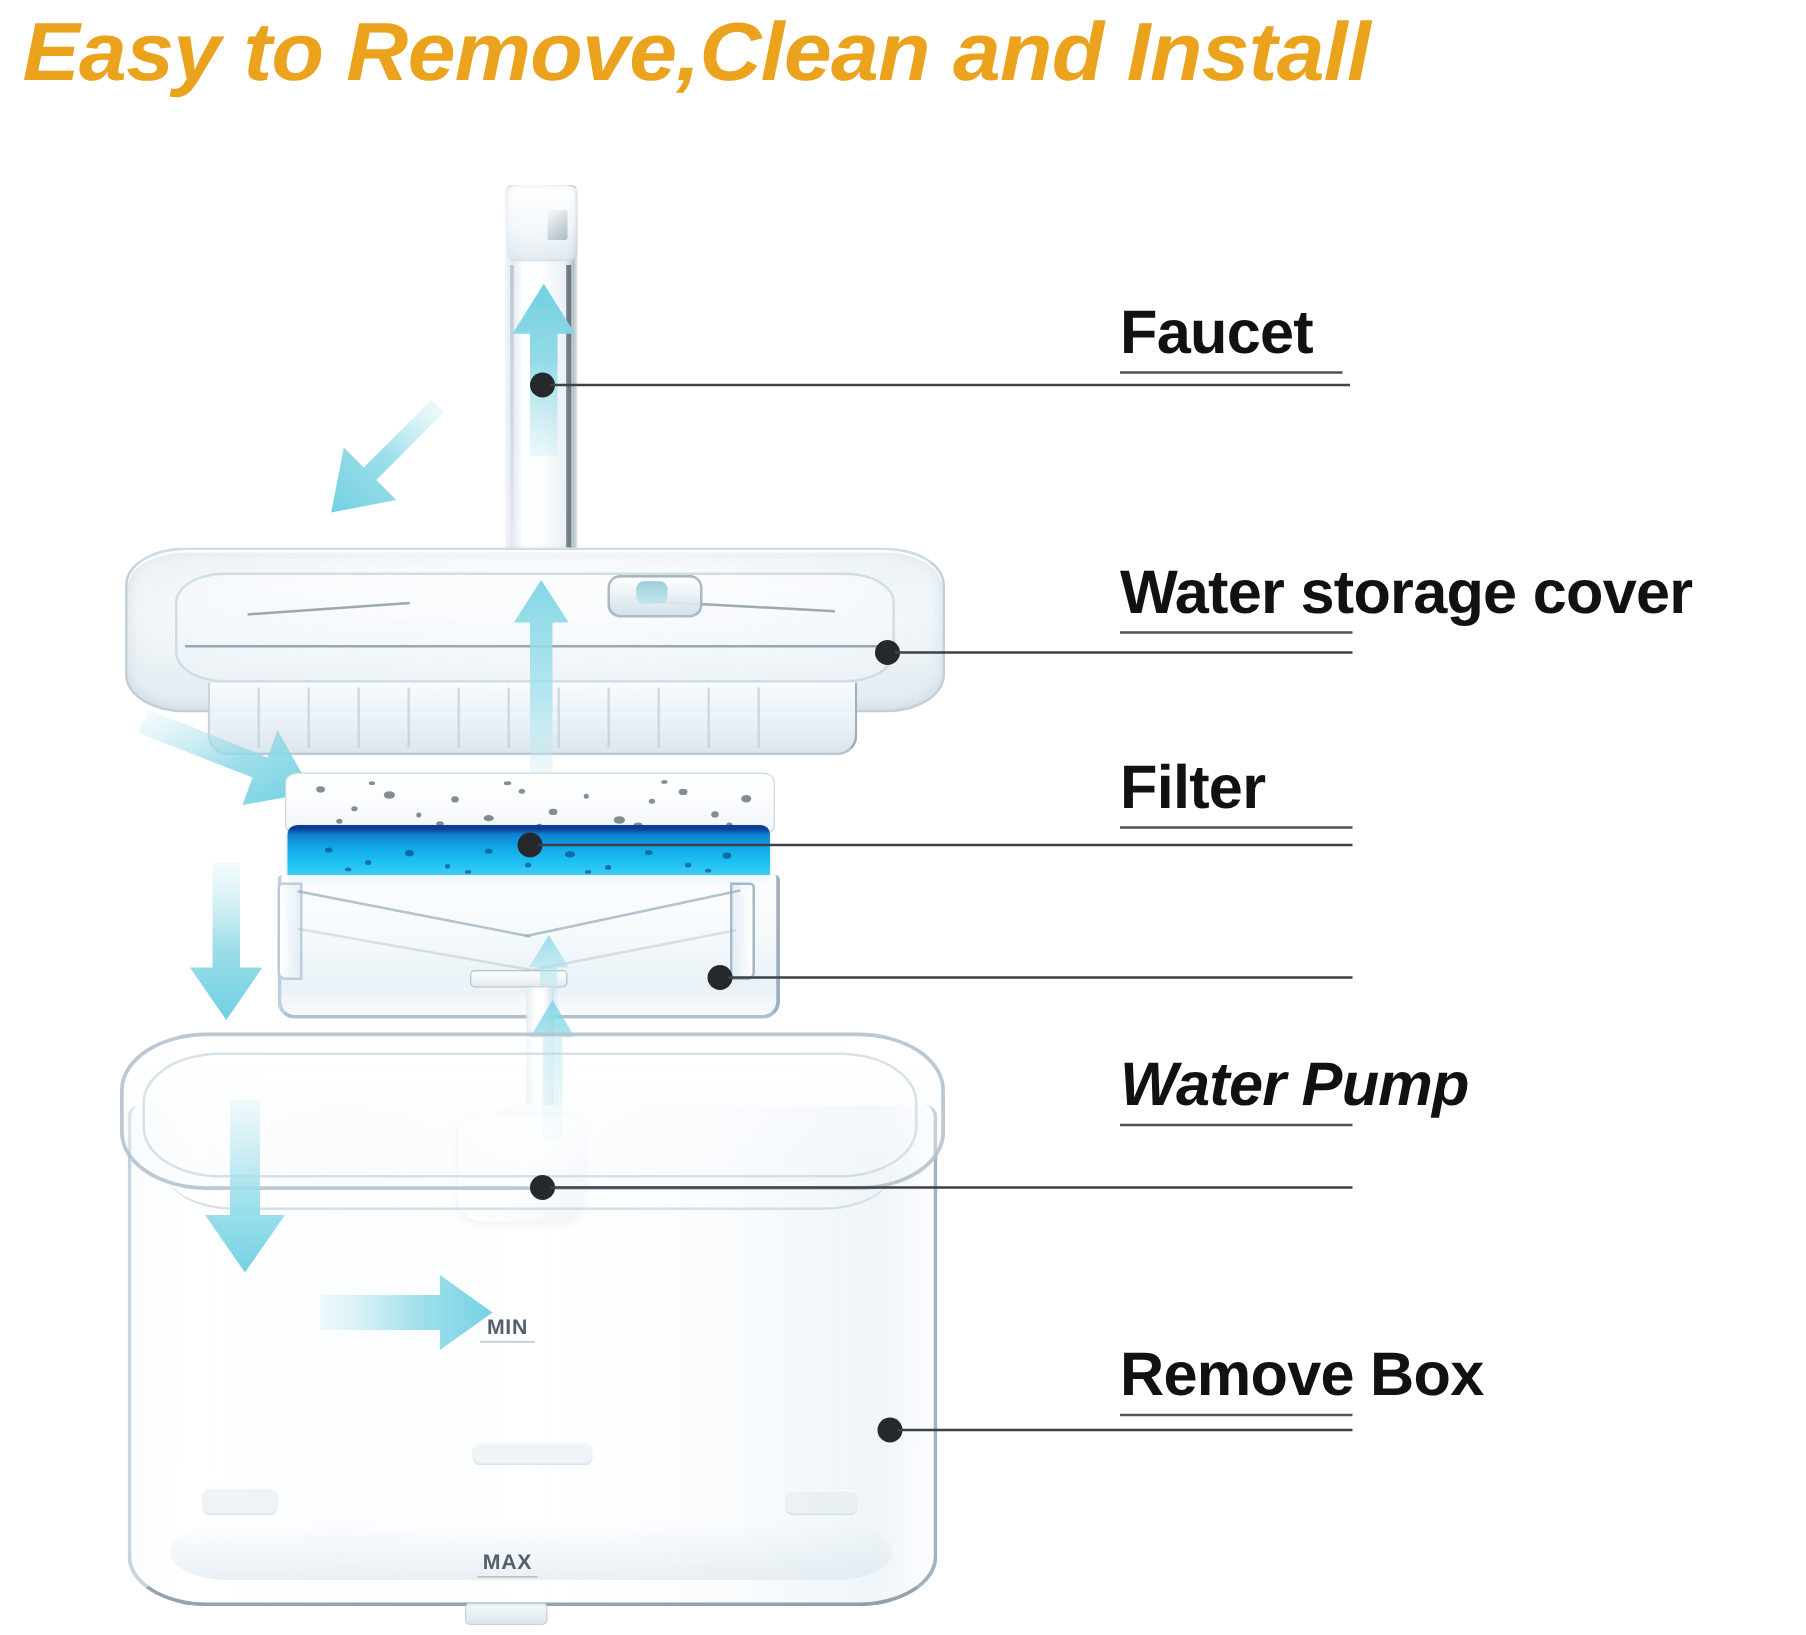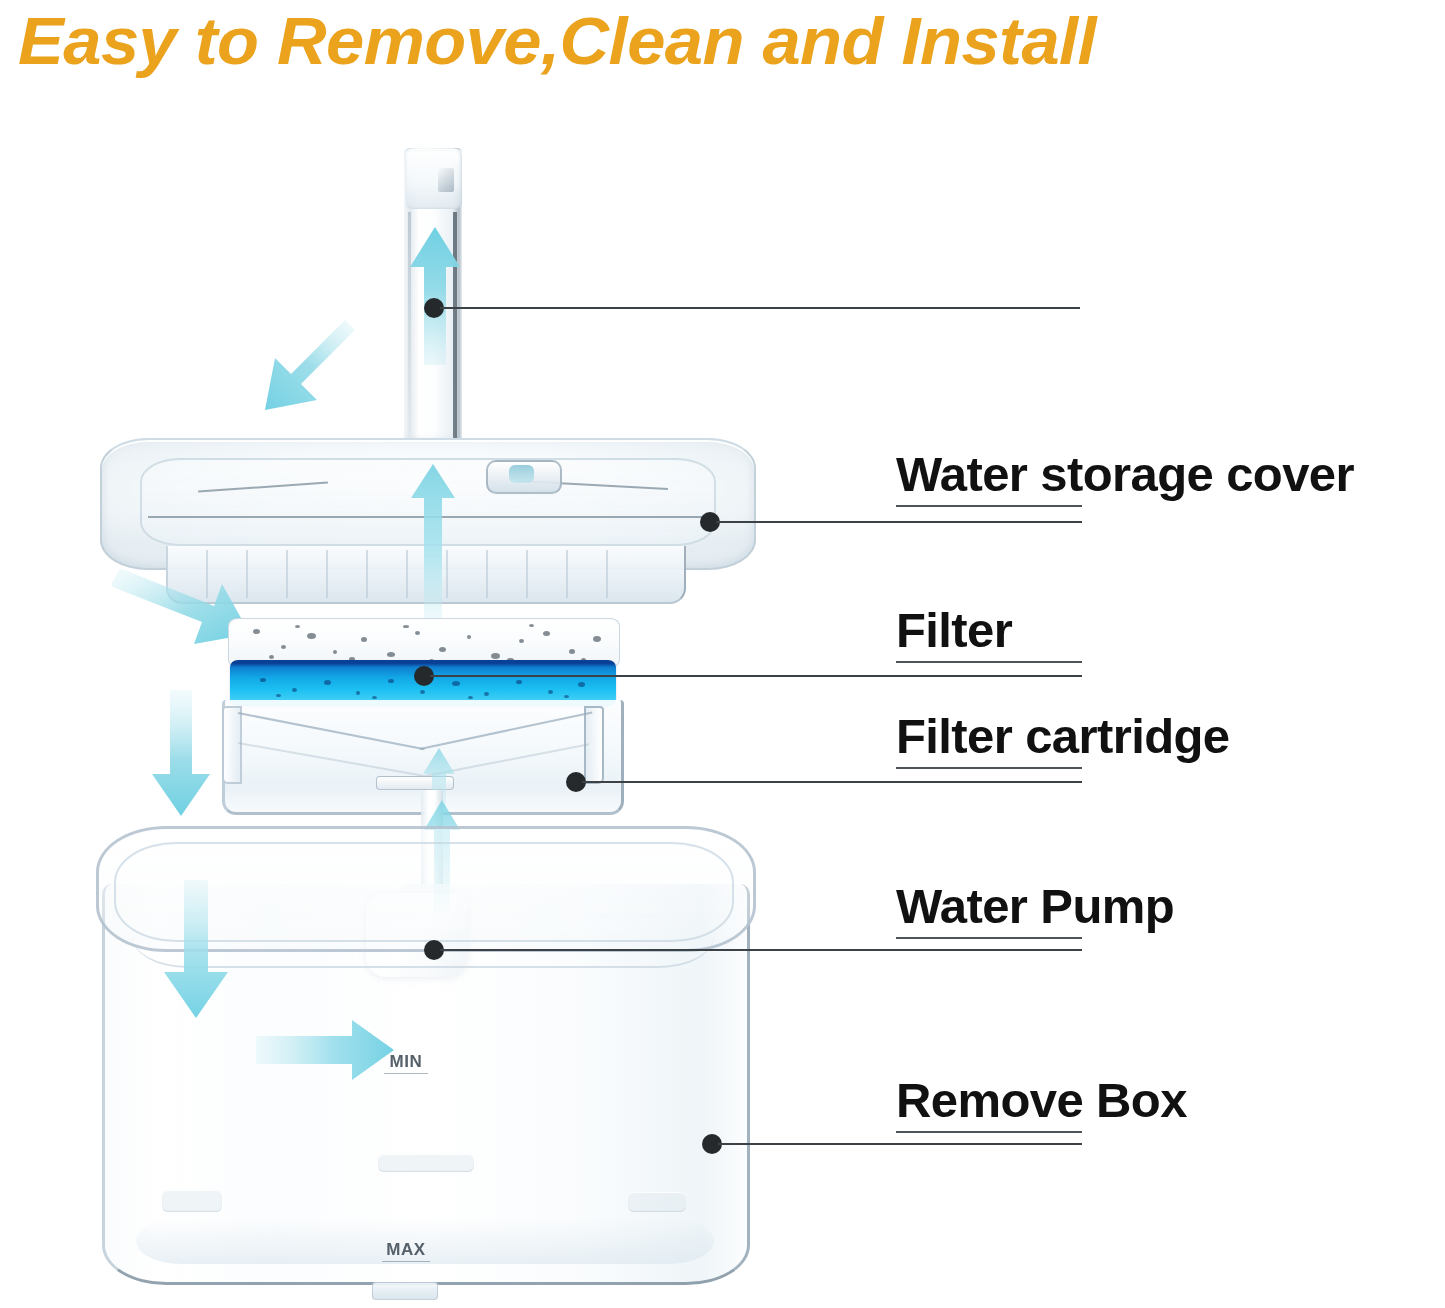--- a/index.html
+++ b/index.html
@@ -648,37 +648,37 @@
 
   <div class="dot" style="left:566px; top:772px;"></div>
   <div class="leader" style="left:582px; top:781px; width:500px;"></div>
 
   <div class="dot" style="left:424px; top:940px;"></div>
   <div class="leader" style="left:440px; top:949px; width:642px;"></div>
 
   <div class="dot" style="left:702px; top:1134px;"></div>
   <div class="leader" style="left:718px; top:1143px; width:364px;"></div>
 
+  <div class="callout" style="left:896px; top:238px;">
+    <span class="ctext">Faucet</span>
+    <span class="cunderline" style="width:178px;"></span>
+  </div>
 
   <div class="callout" style="left:896px; top:446px;">
     <span class="ctext">Water storage cover</span>
     <span class="cunderline" style="width:186px;"></span>
   </div>
 
   <div class="callout" style="left:896px; top:602px;">
     <span class="ctext">Filter</span>
     <span class="cunderline" style="width:186px;"></span>
   </div>
 
-  <div class="callout" style="left:896px; top:708px;">
-    <span class="ctext">Filter cartridge</span>
-    <span class="cunderline" style="width:186px;"></span>
-  </div>
-
-  <div class="callout" style="left:896px; top:878px;">
+
+  <div class="callout" style="left:896px; top:840px;font-style:italic;">
     <span class="ctext">Water Pump</span>
     <span class="cunderline" style="width:186px;"></span>
   </div>
 
   <div class="callout" style="left:896px; top:1072px;">
     <span class="ctext">Remove Box</span>
     <span class="cunderline" style="width:186px;"></span>
   </div>
 
 </div>

